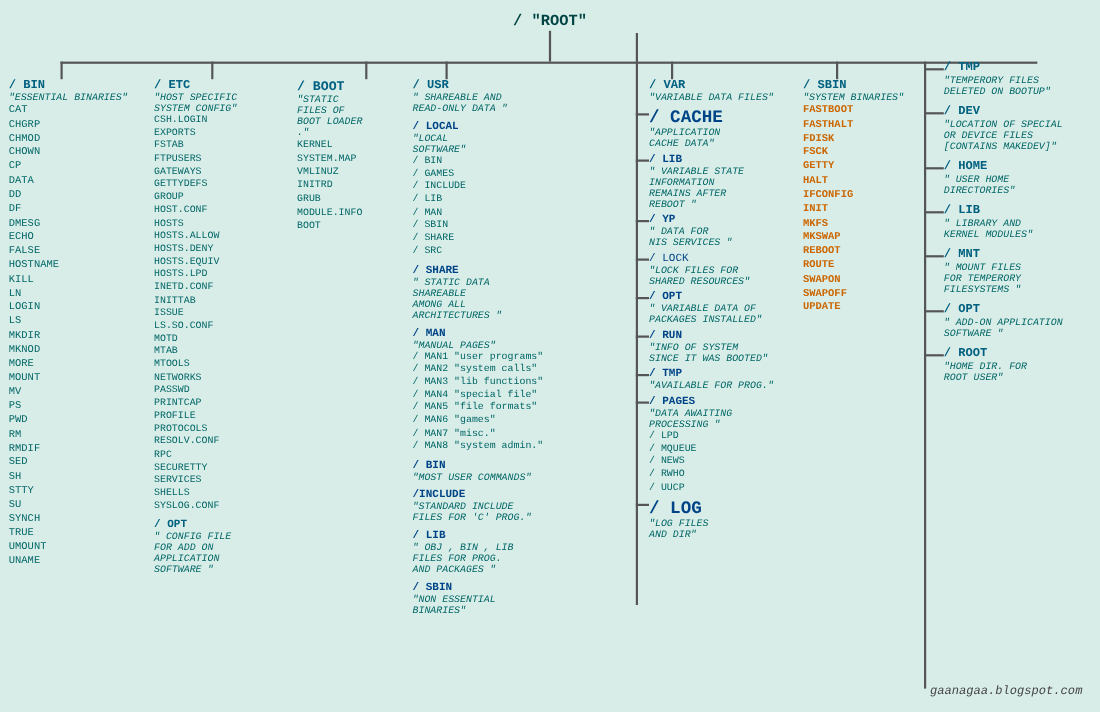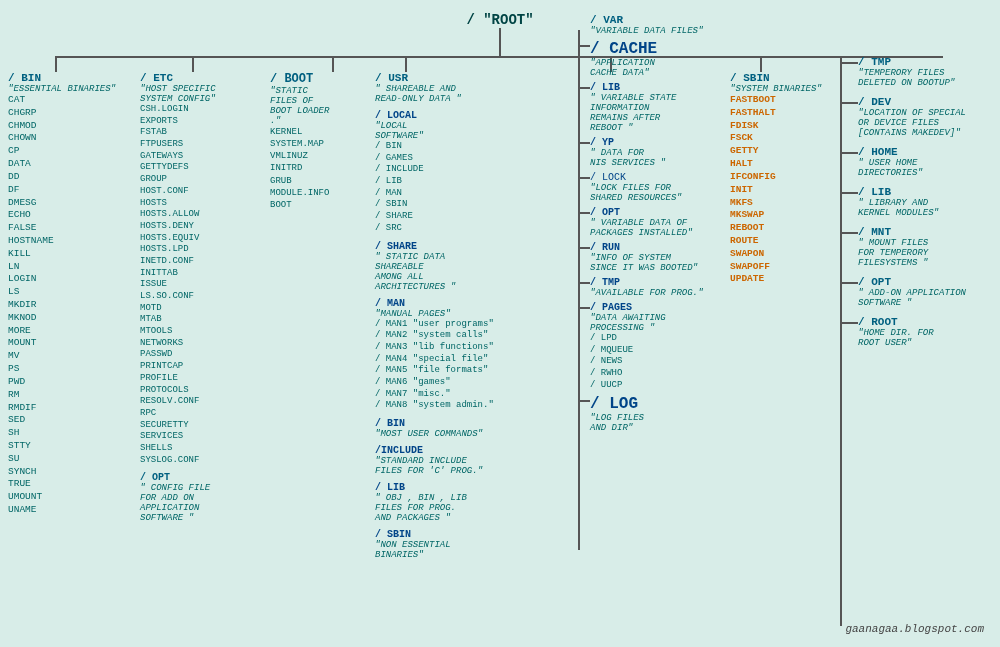--- a/index.html
+++ b/index.html
@@ -122,21 +122,21 @@
 
       <div style="margin-top:6px;">
         <div style="font-weight:bold; font-size:10px; color:#004488;">/ SBIN</div>
         <div style="font-size:9px; color:#006666; font-style:italic;">"NON ESSENTIAL<br>BINARIES"</div>
       </div>
     </div>
   </div>
 
   <div style="position:absolute; left:590px; top:14px;">
     <div style="position:absolute; left:20px; top:42px; width:1.5px; height:16px; background:#555;"></div>
-    <div style="">
+    <div style="margin-top:58px;">
       <div style="font-weight:bold; font-size:11px; color:#006080;">/ VAR</div>
       <div style="font-size:9px; color:#006666; font-style:italic;">"VARIABLE DATA FILES"</div>
 
       <div style="position:absolute; left:-12px; top:16px; width:1.5px; height:520px; background:#555;"></div>
 
       <div style="margin-top:4px; position:relative;">
         <div style="position:absolute; left:-12px; top:5px; width:12px; height:1.5px; background:#555;"></div>
         <div style="font-weight:bold; font-size:16px; color:#004488;">/ CACHE</div>
         <div style="font-size:9px; color:#006666; font-style:italic;">"APPLICATION<br>CACHE DATA"</div>
       </div>

